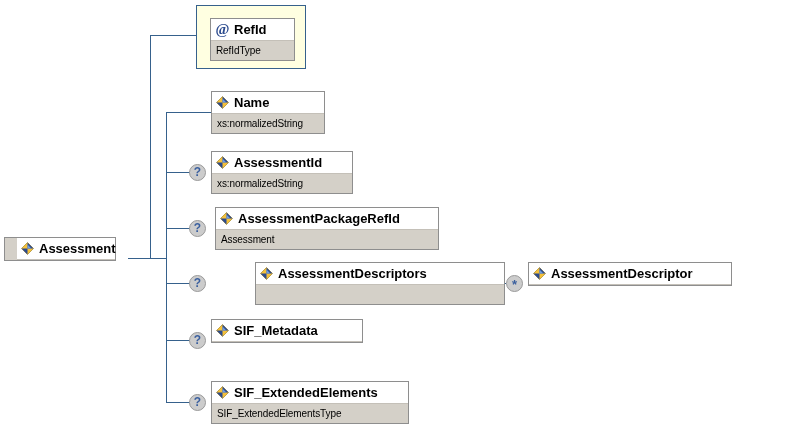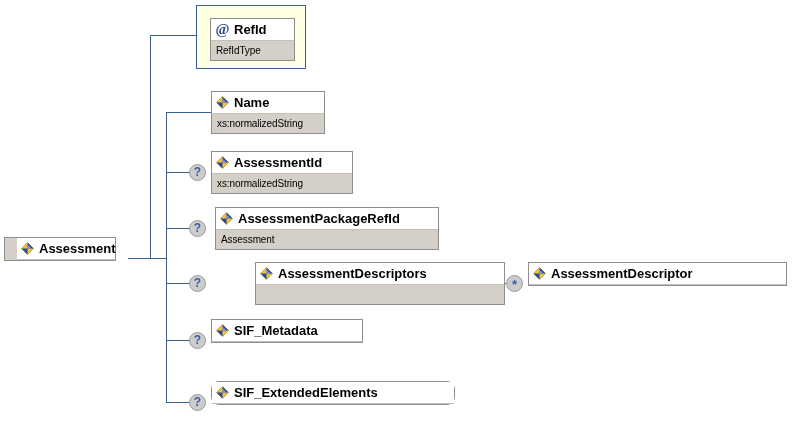--- a/index.html
+++ b/index.html
@@ -230,21 +230,21 @@
         </svg>
       </span>
       <span>AssessmentDescriptors</span>
     </div>
     <div class="subtitle">&nbsp;</div>
   </div>
 
   <div class="marker star" style="left:506px; top:275px;">
     <span>*</span>
   </div>
-  <div class="node" style="left:528px; top:262px; width:259px;">
+  <div class="node" style="left:528px; top:262px; width:204px;">
     <div class="title">
       <span class="el-icon">
         <svg width="13" height="13" viewBox="0 0 13 13">
           <polygon points="6.5,0.5 12.5,6.5 6.5,12.5 0.5,6.5" fill="#f5c13a" stroke="#9a7a14" stroke-width="0.6"></polygon>
           <polygon points="6.5,0.5 12.5,6.5 6.5,6.5" fill="#2c4b8e"></polygon>
           <polygon points="6.5,6.5 0.5,6.5 6.5,12.5" fill="#2c4b8e"></polygon>
           <polygon points="6.5,2.6 10.4,6.5 6.5,6.5" fill="#6f9de0"></polygon>
         </svg>
       </span>
       <span>AssessmentDescriptor</span>
@@ -264,27 +264,28 @@
           <polygon points="6.5,2.6 10.4,6.5 6.5,6.5" fill="#6f9de0"></polygon>
         </svg>
       </span>
       <span>SIF_Metadata</span>
     </div>
   </div>
 
   <div class="marker" style="left:189px; top:394px;">
     <span>?</span>
   </div>
-  <div class="node" style="left:211px; top:381px; width:244px;border-radius:8px;">
+  <div class="node" style="left:211px; top:381px; width:198px;">
     <div class="title">
       <span class="el-icon">
         <svg width="13" height="13" viewBox="0 0 13 13">
           <polygon points="6.5,0.5 12.5,6.5 6.5,12.5 0.5,6.5" fill="#f5c13a" stroke="#9a7a14" stroke-width="0.6"></polygon>
           <polygon points="6.5,0.5 12.5,6.5 6.5,6.5" fill="#2c4b8e"></polygon>
           <polygon points="6.5,6.5 0.5,6.5 6.5,12.5" fill="#2c4b8e"></polygon>
           <polygon points="6.5,2.6 10.4,6.5 6.5,6.5" fill="#6f9de0"></polygon>
         </svg>
       </span>
       <span>SIF_ExtendedElements</span>
     </div>
+    <div class="subtitle">SIF_ExtendedElementsType</div>
   </div>
 
 </div>
 
 </body></html>

